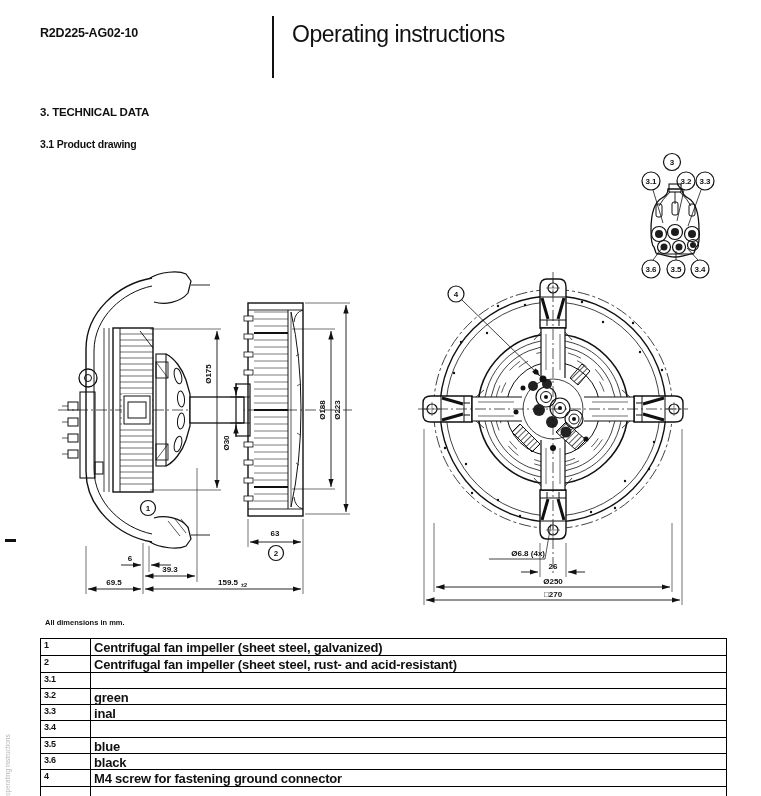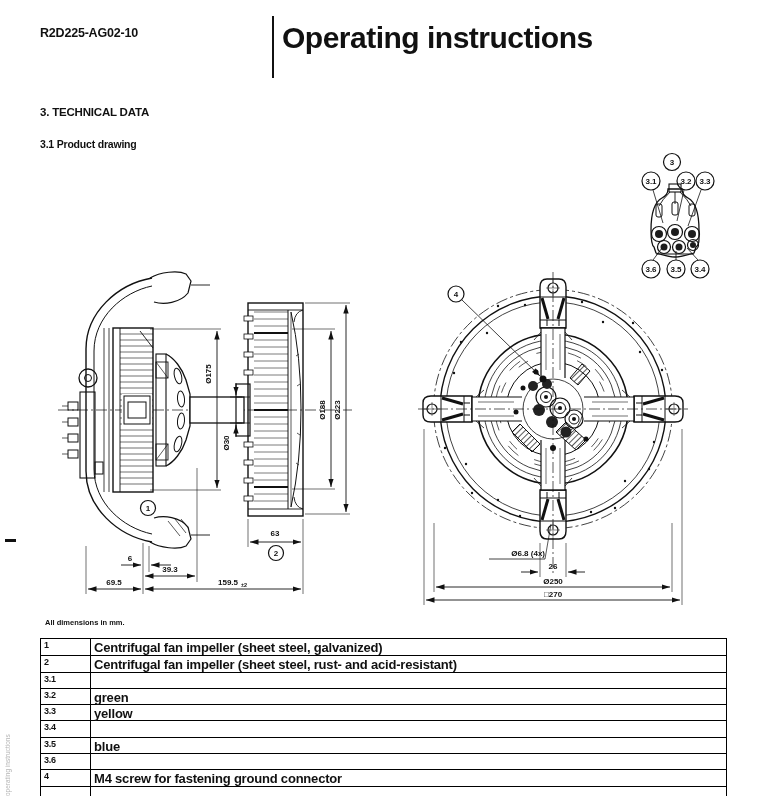--- a/index.html
+++ b/index.html
@@ -1,20 +1,20 @@
 <!DOCTYPE html>
 <html><head>
 <meta charset="utf-8">
 <style>
   html,body{margin:0;padding:0;background:#fff;}
   .page{position:relative;width:761px;height:796px;background:#fff;overflow:hidden;
         font-family:"Liberation Sans",sans-serif;color:#111;margin-top:16px;}
   .abs{position:absolute;}
   .product-code{left:40px;top:10px;font-size:12.5px;font-weight:bold;letter-spacing:-0.2px;}
-  .doc-title{left:282px;top:5px;font-size:30px;font-weight:700;letter-spacing:-0.5px;}
+  .doc-title{left:292px;top:5px;font-size:23px;font-weight:400;letter-spacing:-0.5px;}
   .hdr-rule{left:272px;top:0;width:2px;height:62px;background:#111;}
   .sec-title{left:40px;top:90px;font-size:11.5px;font-weight:bold;letter-spacing:-0.2px;}
   .subsec-title{left:40px;top:122px;font-size:10.5px;font-weight:bold;letter-spacing:-0.2px;}
   .dims-note{left:45px;top:602px;font-size:7.5px;font-weight:bold;}
   .side-text{left:4px;top:792px;transform:rotate(-90deg);transform-origin:0 0;
              white-space:nowrap;font-size:6.5px;color:#b5b5b5;}
   .reg-dash{left:5px;top:523px;width:11px;height:3px;background:#111;}
   svg{position:absolute;left:0;top:0;}
   svg text{font-family:"Liberation Sans",sans-serif;fill:#111;}
   .dtxt{font-size:8px;font-weight:bold;}
@@ -354,31 +354,32 @@
       </div>
     <div class="row">
         <div class="ref">3.1</div>
       </div>
     <div class="row">
         <div class="ref">3.2</div>
         <div class="desc">green</div>
       </div>
     <div class="row">
         <div class="ref">3.3</div>
-        <div class="desc">yellow</div>
+        <div class="desc">inal</div>
       </div>
     <div class="row">
         <div class="ref">3.4</div>
       </div>
     <div class="row">
         <div class="ref">3.5</div>
         <div class="desc">blue</div>
       </div>
     <div class="row">
         <div class="ref">3.6</div>
+        <div class="desc">black</div>
       </div>
     <div class="row">
         <div class="ref">4</div>
         <div class="desc">M4 screw for fastening ground connector</div>
       </div>
     <div class="row">
         <div class="ref"></div>
       </div>
   </div>
 

